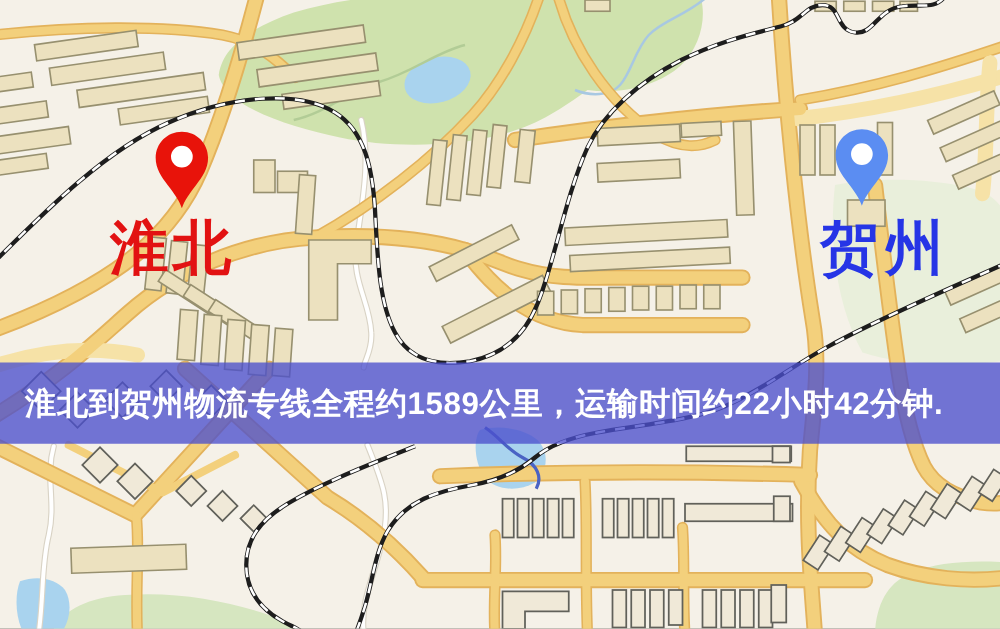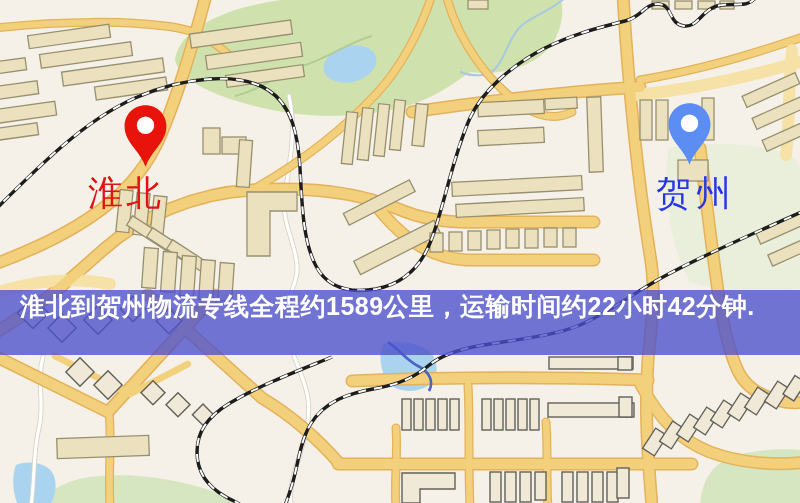--- a/index.html
+++ b/index.html
@@ -21,30 +21,30 @@
   .yroad{fill:none;stroke:#f3d07c;stroke-width:10;stroke-linecap:round;stroke-linejoin:round;}
   .yroad-n-c{fill:none;stroke:#e3b25b;stroke-width:9;stroke-linecap:round;stroke-linejoin:round;}
   .yroad-n{fill:none;stroke:#f3d07c;stroke-width:6.5;stroke-linecap:round;stroke-linejoin:round;}
   .yroad-pale{fill:none;stroke:#f6e2a7;stroke-width:12;stroke-linecap:round;stroke-linejoin:round;}
   .bld{fill:#ece1bf;stroke:#97906f;stroke-width:1.3;}
   .bld2{fill:#f0e9d8;stroke:#61615a;stroke-width:1.4;}
   .rail-b{fill:none;stroke:#1d1d1d;stroke-width:3.4;}
   .rail-w{fill:none;stroke:#ffffff;stroke-width:2;stroke-dasharray:8 8;}
 
   .banner{position:absolute;left:0;top:290px;width:800px;height:65px;
-          background:rgba(76,80,205,0.78);display:flex;align-items:flex-start;}
+          background:rgba(76,80,205,0.78);display:flex;align-items:center;}
   .banner-text{color:#ffffff;font-size:25px;font-weight:600;letter-spacing:0.5px;
                padding-left:20px;white-space:nowrap;
                font-family:"Liberation Sans","DejaVu Sans",sans-serif;}
 
   .pin{position:absolute;width:45px;height:64px;}
   .pin-origin{left:123px;top:104px;}
   .pin-dest{left:667px;top:102px;}
 
-  .city-label{position:absolute;font-weight:normal;font-size:35px;line-height:1;
+  .city-label{position:absolute;font-weight:bold;font-size:47px;line-height:1;
               font-family:"Liberation Serif","DejaVu Serif",serif;white-space:nowrap;}
   .label-origin{left:88px;top:176px;color:#e21212;letter-spacing:3px;}
   .label-dest{left:636px;top:176px;color:#2635e6;letter-spacing:5px;padding-left:20px;}
 </style>
 </head>
 <body>
 
 <div id="stage">
 
   <svg id="map-svg" width="800" height="503" viewBox="0 0 800 503" xmlns="http://www.w3.org/2000/svg">

